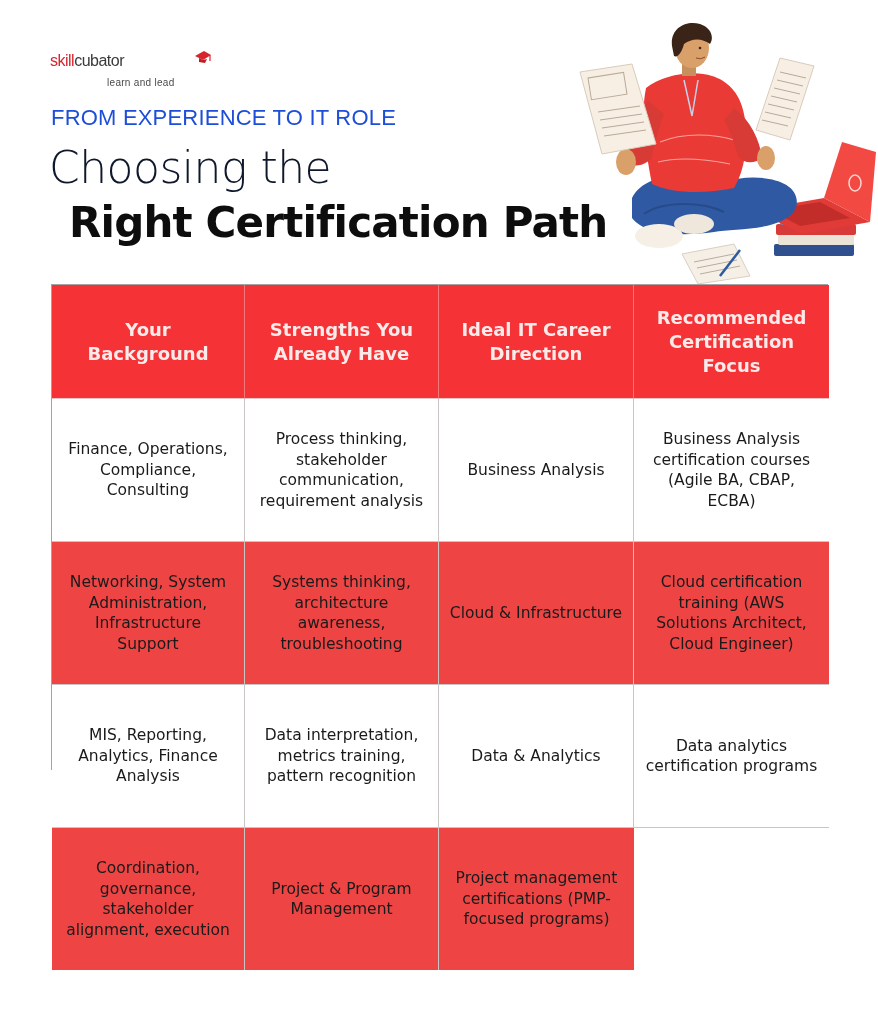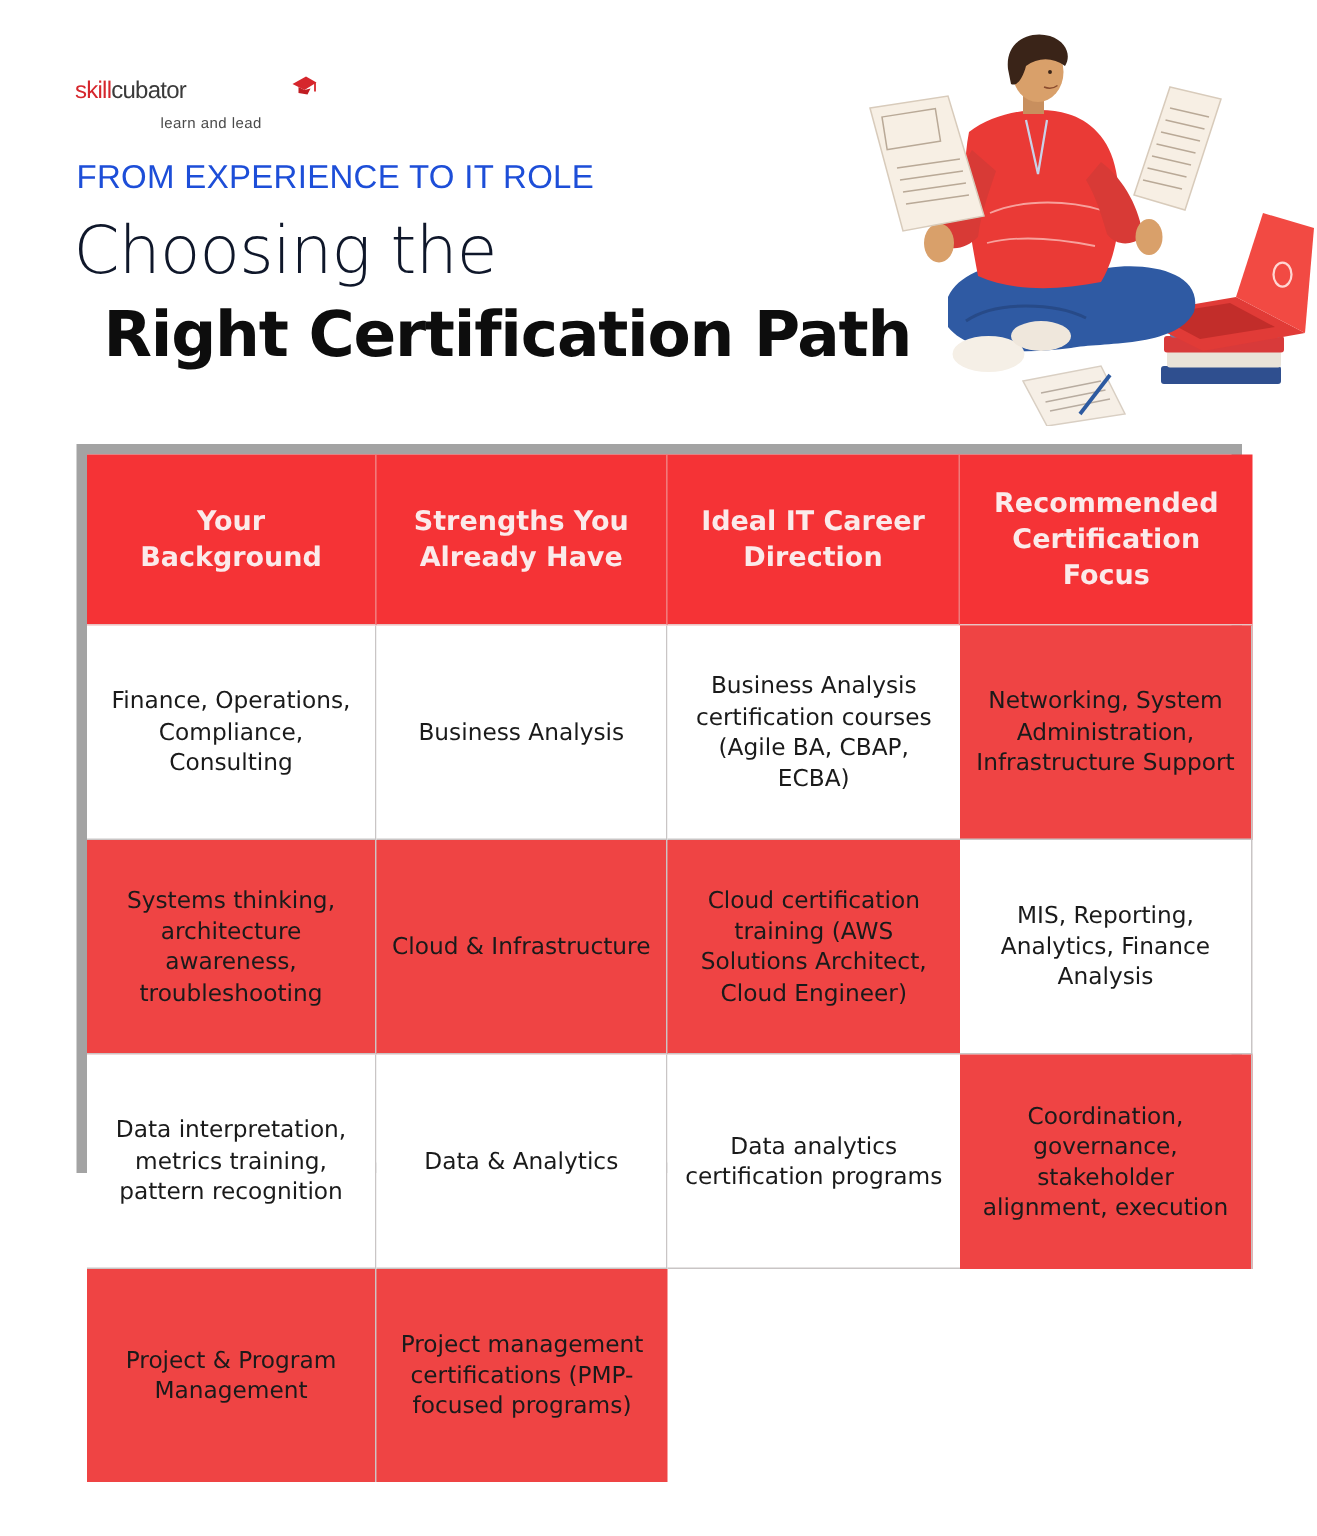--- a/index.html
+++ b/index.html
@@ -16,21 +16,21 @@
 
     
     .eyebrow { position: absolute; left: 51px; top: 105px; font-family: "Liberation Sans", sans-serif; font-size: 22px; color: #1d4ed8; letter-spacing: 0.2px; white-space: nowrap; }
     .title-light { position: absolute; left: 49px; top: 140px; font-family: "DejaVu Sans", sans-serif; font-size: 44px; font-weight: 300; color: #0f172a; line-height: 56px; letter-spacing: -0.5px; white-space: nowrap; }
     .title-bold { position: absolute; left: 49px; top: 195px; font-family: "DejaVu Sans", sans-serif; font-size: 42px; font-weight: 700; color: #0d0d0d; line-height: 56px; letter-spacing: -0.8px; white-space: nowrap; margin-left: 20px; }
 
     
     .illustration { position: absolute; left: 574px; top: 22px; width: 304px; height: 262px; }
 
     
-    .table { position: absolute; left: 51px; top: 296px; width: 777px; height: 486px; border: 7px solid #a3a3a3; display: grid; grid-template-columns: 193px 194px 195px 195px; grid-template-rows: 114px 143px 143px 143px 142px; }
+    .table { position: absolute; left: 51px; top: 284px; width: 777px; height: 486px; border: 1px solid #a3a3a3; display: grid; grid-template-columns: 193px 194px 195px 195px; grid-template-rows: 114px 143px 143px 143px 142px; }
     .cell { display: flex; align-items: center; justify-content: center; text-align: center; padding: 0 10px; border-right: 1px solid #c9c5c5; border-bottom: 1px solid #c9c5c5; font-family: "DejaVu Sans", sans-serif; font-size: 15.5px; line-height: 20.5px; color: #1a1a1a; }
     .cell.last-col { border-right: none; }
     .cell.last-row { border-bottom: none; }
     .head { background: #f53336; color: #fbeaea; font-weight: 700; font-size: 18px; line-height: 24px; border-right-color: #f07a7a; border-bottom-color: #e7c4c4; }
     .row-white { background: #ffffff; }
     .row-pink { background: #ef4444; }
     .cell span { display: block; }
   </style>
 </head>
 <body>
@@ -135,20 +135,23 @@
       <span>Ideal IT Career Direction</span>
     </div>
   <div class="cell head last-col">
       <span>Recommended Certification Focus</span>
     </div>
 
   <div class="cell row-white">
       <span>Finance, Operations, Compliance, Consulting</span>
     </div>
   <div class="cell row-white">
+      <span>Process thinking, stakeholder communication, requirement analysis</span>
+    </div>
+  <div class="cell row-white">
       <span>Business Analysis</span>
     </div>
   <div class="cell row-white last-col">
       <span>Business Analysis certification courses (Agile BA, CBAP, ECBA)</span>
     </div>
 
   <div class="cell row-pink">
       <span>Networking, System Administration, Infrastructure Support</span>
     </div>
   <div class="cell row-pink">

